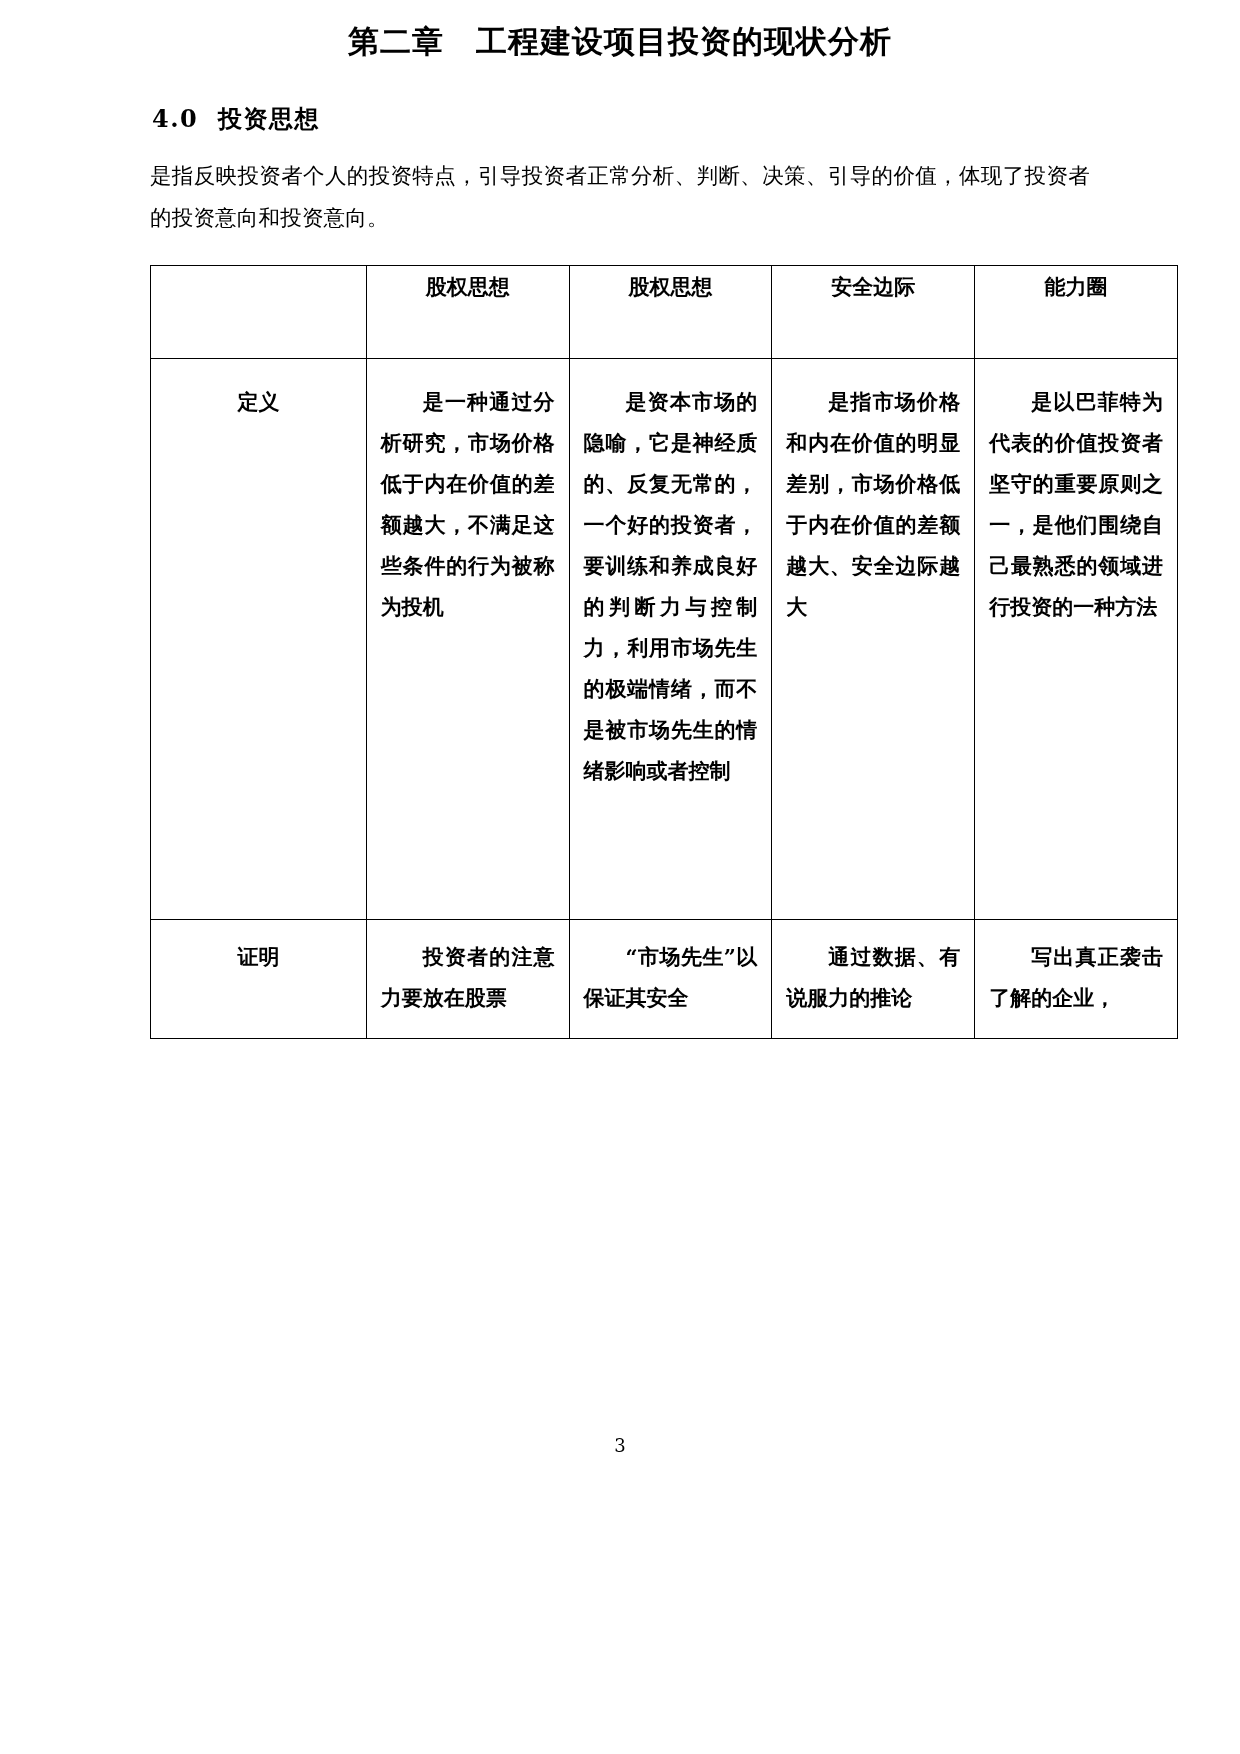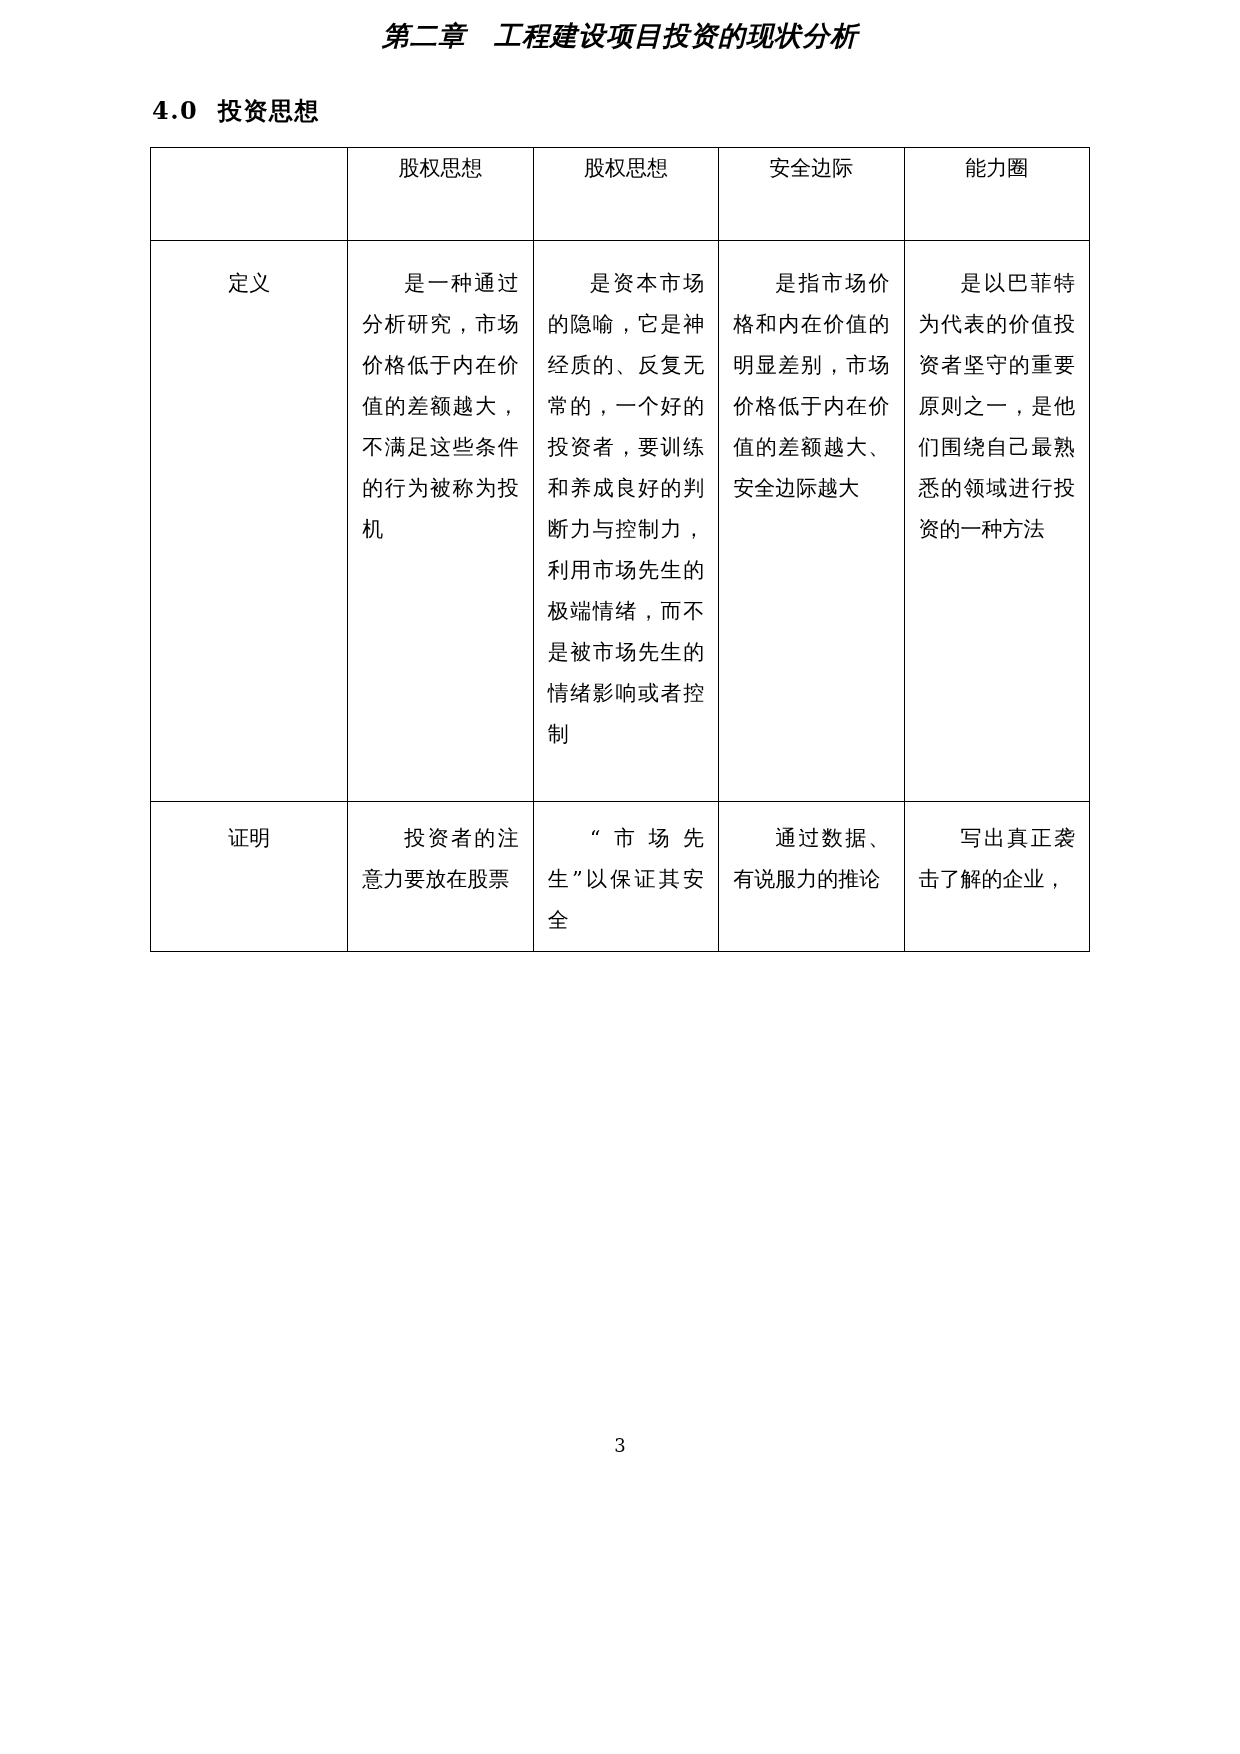--- a/index.html
+++ b/index.html
@@ -27,26 +27,25 @@
     left: 150px;
     top: 0;
     width: 940px;
   }
 
   
   .chapter-title {
     text-align: center;
     font-family: "DejaVu Sans", "Liberation Sans", sans-serif;
     font-weight: bold;
-    font-size: 27px;
+    font-size: 31px;
     letter-spacing: 1px;
     margin-bottom: 0;
     line-height: 1.3;
     white-space: pre;
-    font-style: italic;
   }
 
   
   .section-heading {
     font-family: "DejaVu Serif", "Liberation Serif", serif;
     font-weight: bold;
     font-size: 24px;
     margin-top: 42px;
     margin-left: 2px;
     letter-spacing: 1.5px;
@@ -63,23 +62,24 @@
     letter-spacing: 0.2px;
     white-space: pre-wrap;
   }
   .body-para.first {
     margin-top: 14px;
   }
 
   
   .pillar-table {
     border-collapse: collapse;
-    width: 940px;
-    margin-top: 18px;
+    width: 1028px;
+    margin-top: 26px;
     table-layout: fixed;
+    font-weight: bold;
   }
   .pillar-table td {
     border: 1.6px solid #000000;
     vertical-align: top;
     font-size: 21px;
     line-height: 41px;
     padding: 0;
     text-align: justify;
     text-justify: inter-ideograph;
   }
@@ -128,20 +128,21 @@
 <body>
 
 <div class="page">
 
   <div class="content">
 
     <h1 class="chapter-title">第二章　工程建设项目投资的现状分析</h1>
 
     <h2 class="section-heading">4.0  投资思想</h2>
 
+    <p class="body-para first">是指反映投资者个人的投资特点，引导投资者正常分析、判断、决策、引导的价值，体现了投资者的投资意向和投资意向。</p>
 
 
 
     <table class="pillar-table">
       <tbody>
         <tr class="row-header">
           <td class="col-label hdr-cell">
             <div class="cell-inner no-indent"></div>
           </td>
           <td class="col-data hdr-cell">

